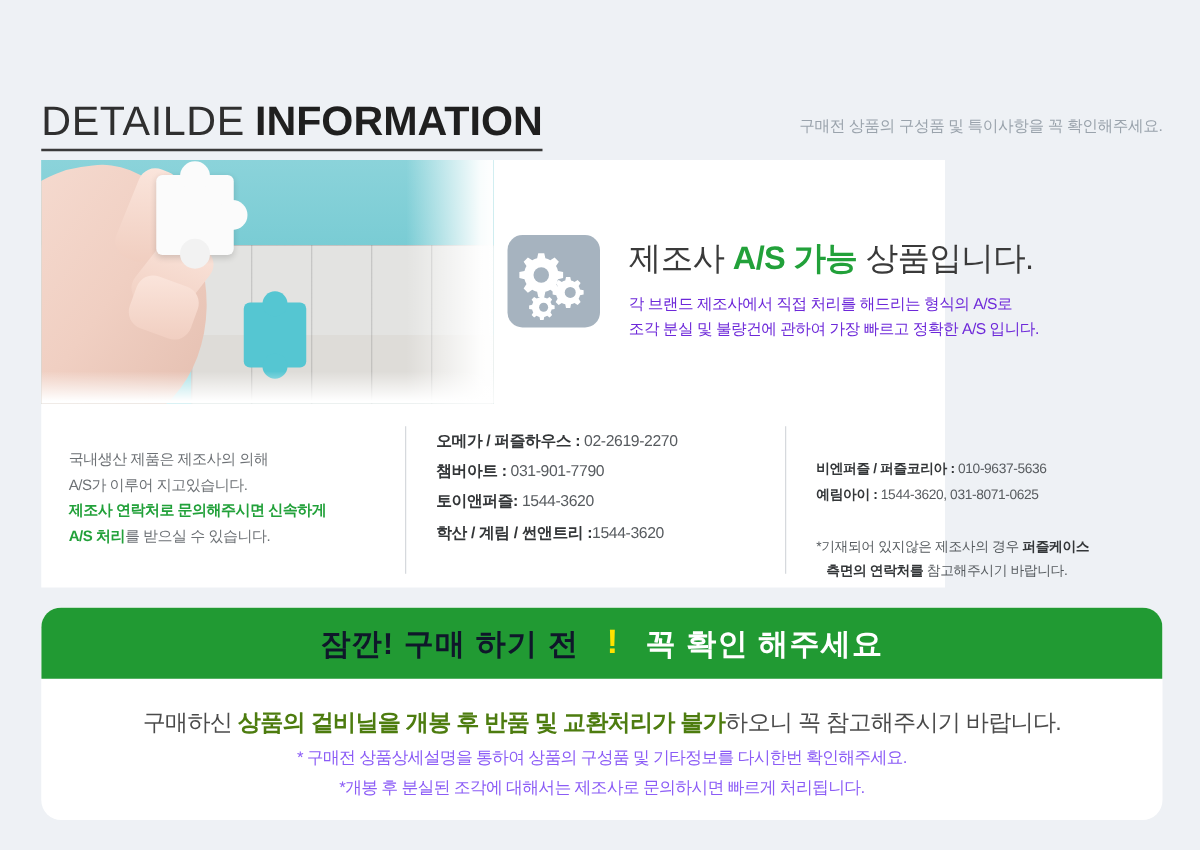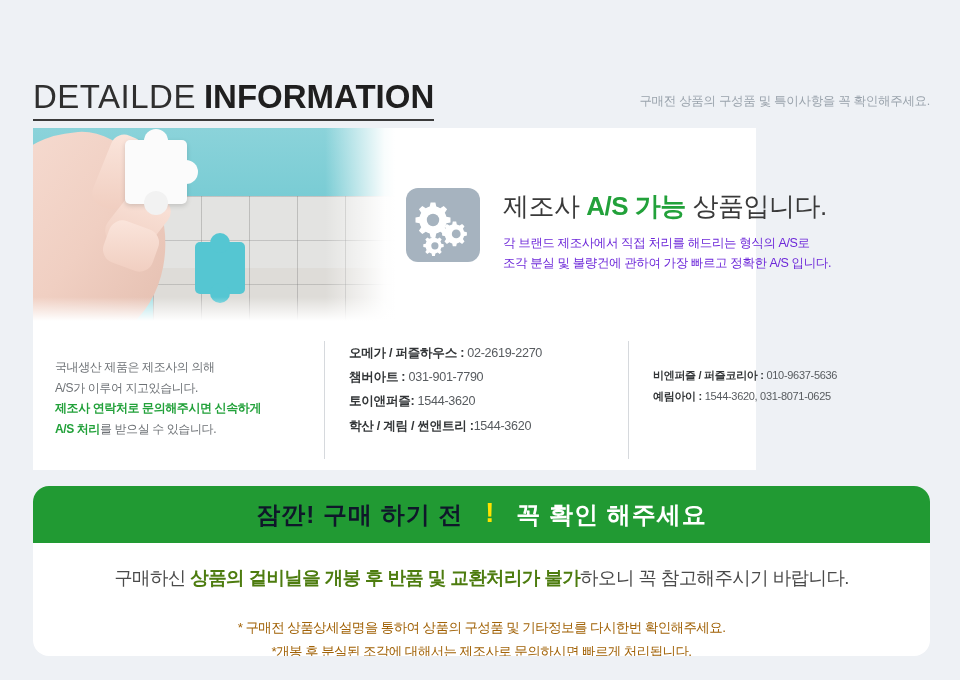--- a/index.html
+++ b/index.html
@@ -342,23 +342,23 @@
     font-size: 18.5px;
     color: #4a4a4a;
     letter-spacing: -0.6px;
     line-height: 1.3;
   }
   .notice-main .red {
     color: #4d7c0f;
     font-weight: bold;
   }
   .notice-sub {
-    margin-top: 26px;
+    margin-top: 4px;
     font-size: 13.5px;
-    color: #a16207;
+    color: #8b5cf6;
     letter-spacing: -0.6px;
     line-height: 1.75;
   }
 </style>
 </head>
 <body>
 
 <div class="page">
 
   <div class="header">
@@ -428,20 +428,24 @@
       <div class="col-mid">
         <div><b>오메가 / 퍼즐하우스 :</b><span> 02-2619-2270</span></div>
         <div><b>챔버아트 :</b><span> 031-901-7790</span></div>
         <div><b>토이앤퍼즐:</b><span> 1544-3620</span></div>
         <div><b>학산 / 계림 / 썬앤트리 :</b><span>1544-3620</span></div>
       </div>
 
       <div class="col-right">
         <div><b>비엔퍼즐 / 퍼즐코리아 :</b><span> 010-9637-5636</span></div>
         <div><b>예림아이 :</b><span> 1544-3620, 031-8071-0625</span></div>
+        <div class="note">
+          <span>*기재되어 있지않은 제조사의 경우 </span><b>퍼즐케이스</b>
+          <span class="ind"><b>측면의 연락처를</b><span> 참고해주시기 바랍니다.</span></span>
+        </div>
       </div>
 
     </div>
   </div>
 
   <div class="notice">
     <div class="notice-banner">
       <span class="banner-yellow">잠깐! 구매 하기 전</span>
       <span class="banner-bang">!</span>
       <span class="banner-white">꼭 확인 해주세요</span>

